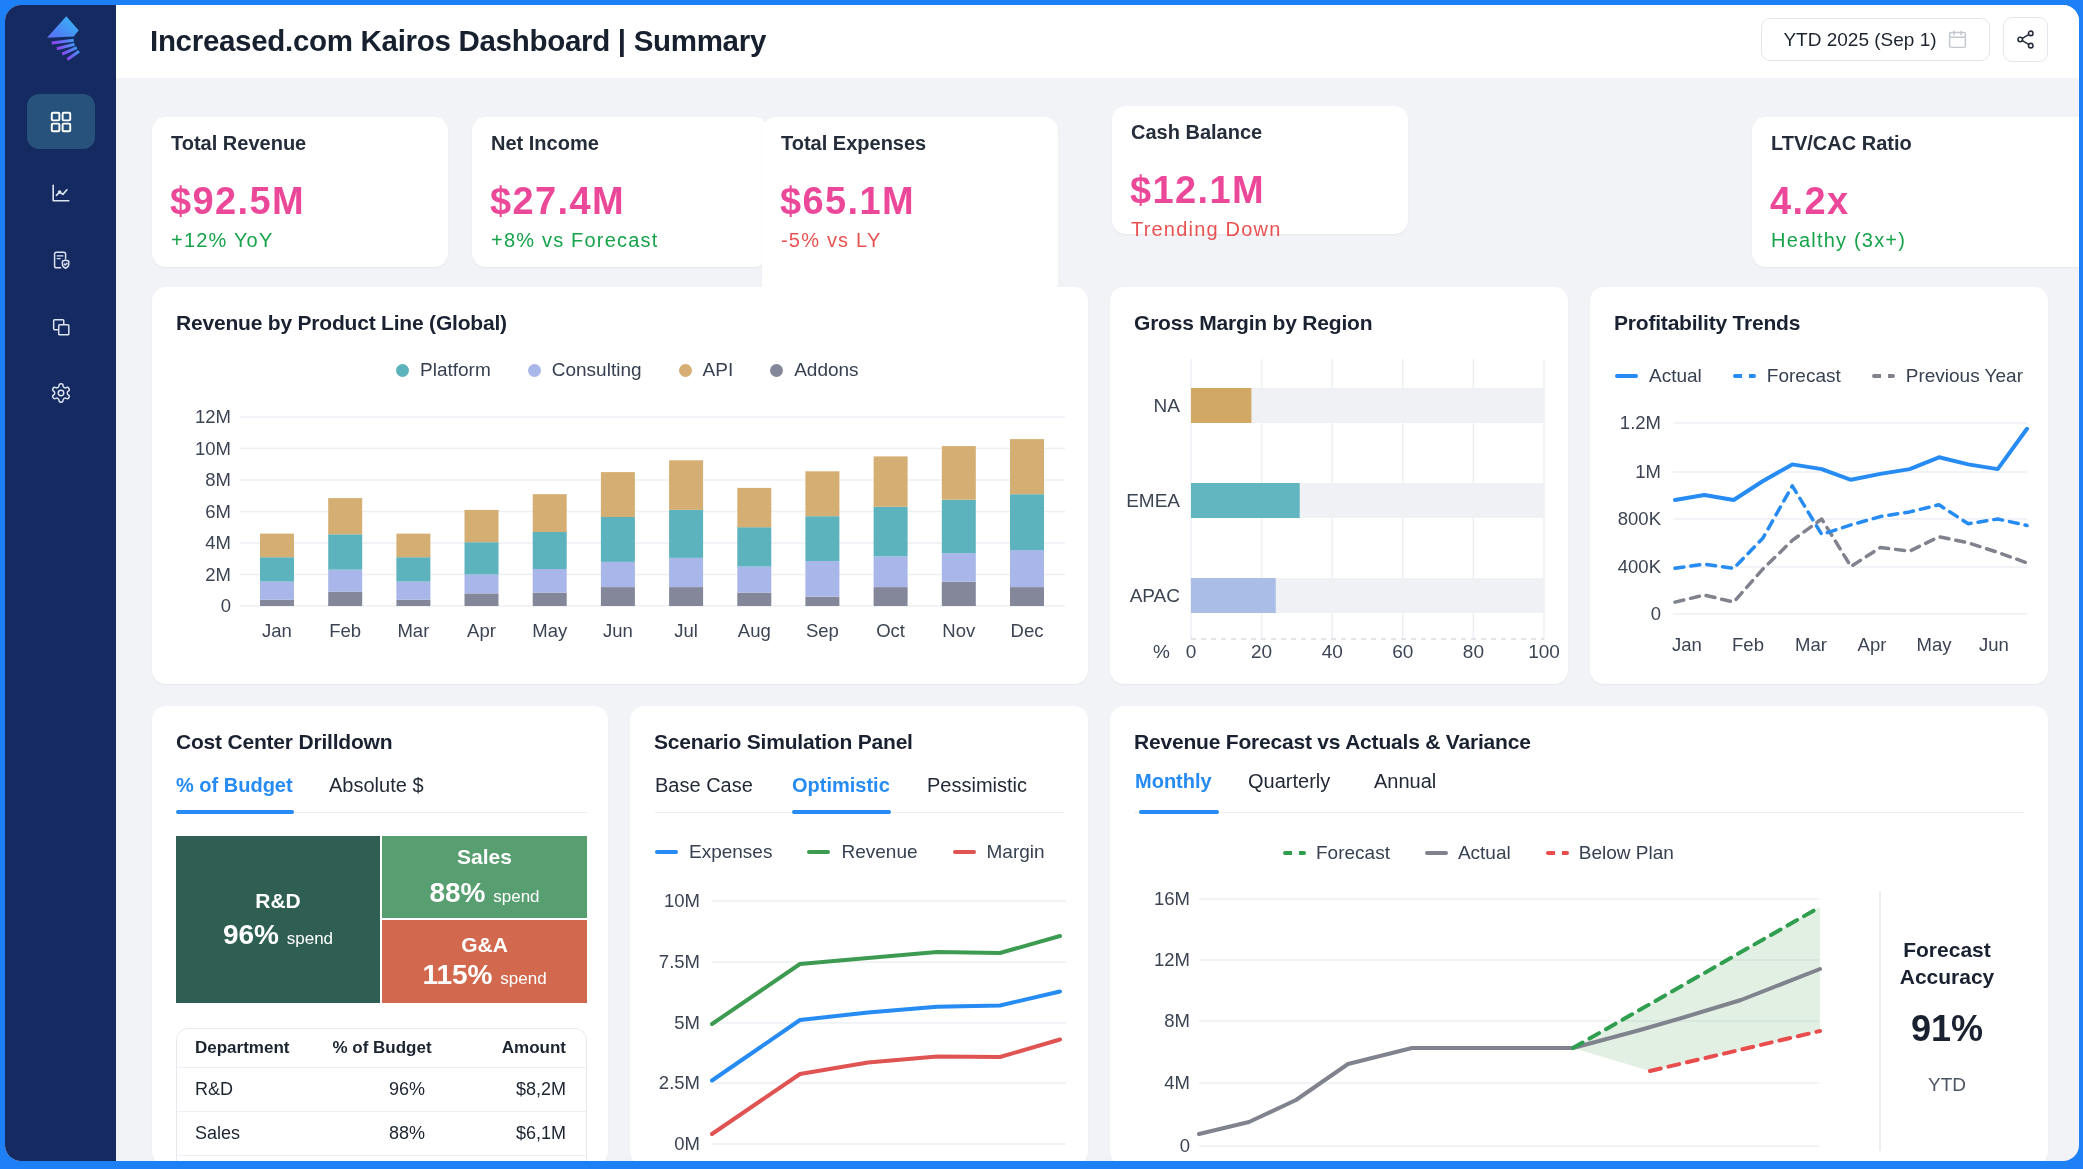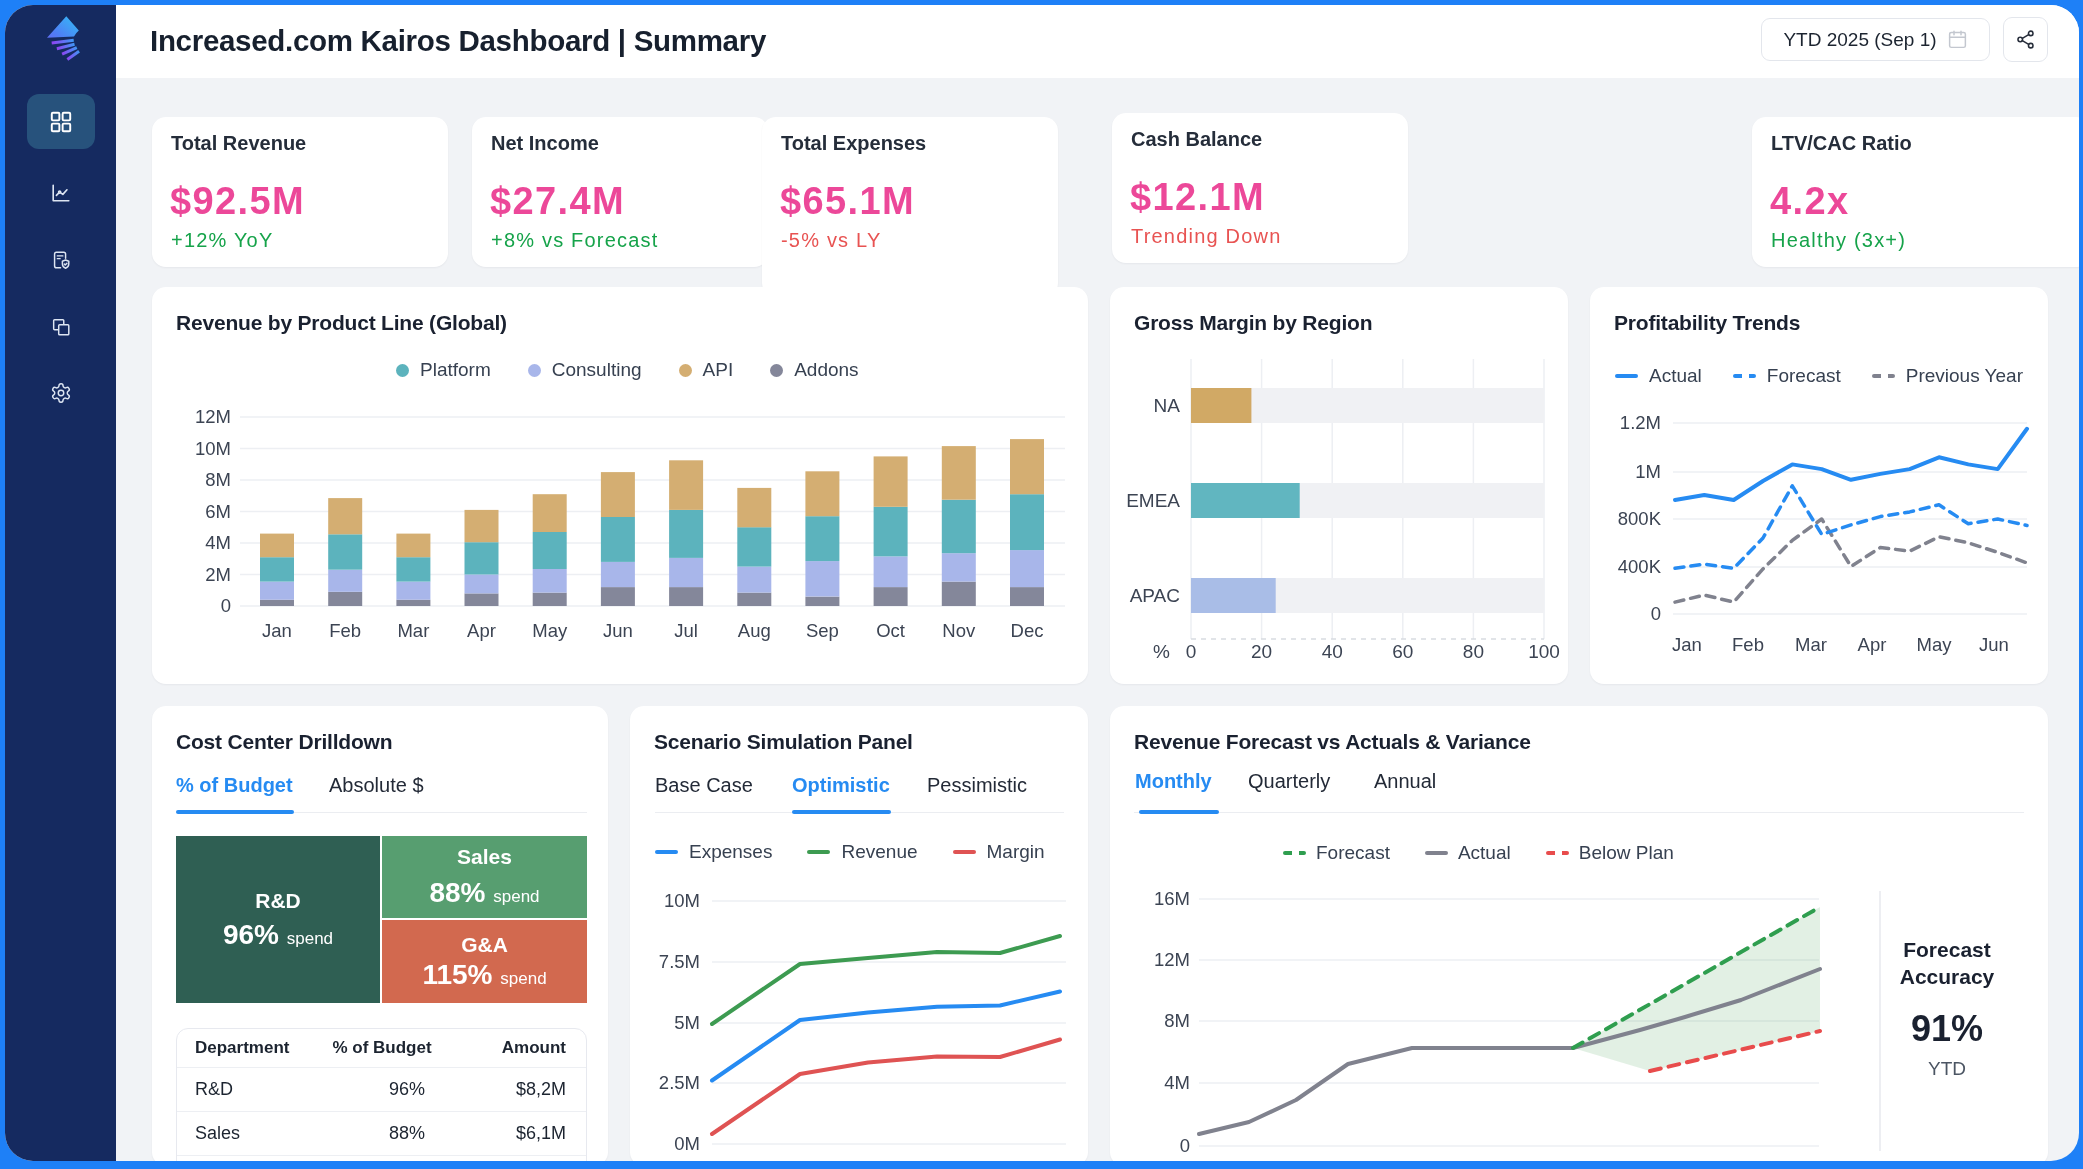--- a/index.html
+++ b/index.html
@@ -1,16 +1,16 @@
 <!DOCTYPE html>
 <html><head><meta charset="utf-8"><title>Dashboard</title><style>
 *{margin:0;padding:0;box-sizing:border-box}
 html,body{width:2083px;height:1169px;overflow:hidden}
 body{background:#1e80f7;font-family:"Liberation Sans",sans-serif;position:relative}
-#app{position:absolute;left:5px;top:5px;width:2074px;height:1156px;border-radius:28px;overflow:hidden;background:#f1f3f6}
+#app{position:absolute;left:5px;top:5px;width:2074px;height:1156px;border-radius:16px;overflow:hidden;background:#f1f3f6}
 #sidebar{position:absolute;left:0;top:0;width:111px;height:100%;background:#152a60}
 #header{position:absolute;left:111px;top:0;right:0;height:73px;background:#fff}
 .card{position:absolute;background:#fff;border-radius:14px;box-shadow:0 1px 2px rgba(16,24,40,.05)}
 .ct{position:absolute;left:24px;top:24px;font-size:21px;font-weight:700;color:#1a2130;letter-spacing:-0.2px}
 .kt{position:absolute;left:19px;top:15px;font-size:20px;font-weight:700;color:#252d3a}
 .kv{position:absolute;left:18px;top:63px;font-size:38px;font-weight:700;color:#ec4899;letter-spacing:1.4px}
 .kd{position:absolute;left:19px;top:112px;font-size:20px;letter-spacing:1.2px}
 .tabs{position:absolute;font-size:20px;color:#232a37}
 .tab{position:absolute;top:0;white-space:nowrap}
 .tabline{position:absolute;height:1px;background:#ebedf1}
@@ -101,21 +101,21 @@
 <div class="card" style="left:467px;top:112px;width:296px;height:150px">
       <div class="kt">Net Income</div>
       <div class="kv">$27.4M</div>
       <div class="kd" style="color:#16a34a">+8% vs Forecast</div>
     </div>
 <div class="card" style="left:757px;top:112px;width:296px;height:180px">
       <div class="kt">Total Expenses</div>
       <div class="kv">$65.1M</div>
       <div class="kd" style="color:#e85352">-5% vs LY</div>
     </div>
-<div class="card" style="left:1107px;top:108px;width:296px;height:150px">
+<div class="card" style="left:1107px;top:101px;width:296px;height:128px">
       <div class="kt">Cash Balance</div>
       <div class="kv">$12.1M</div>
       <div class="kd" style="color:#e85352">Trending Down</div>
     </div>
 <div class="card" style="left:1747px;top:112px;width:338px;height:150px">
       <div class="kt">LTV/CAC Ratio</div>
       <div class="kv">4.2x</div>
       <div class="kd" style="color:#16a34a">Healthy (3x+)</div>
     </div>
 <div class="card" style="left:147px;top:282px;width:936px;height:397px">
@@ -375,15 +375,15 @@
         <text x="80.0" y="446.0" font-size="18.5" fill="#3c4453" text-anchor="end" font-weight="normal">0</text>
         <path d="M463,342 L710,201 L710,325 L540,365 Z" fill="rgba(76,160,88,0.16)"></path>
         <polyline points="89.0,428.0 139.0,416.0 186.0,394.0 238.0,358.0 302.0,342.0 463.0,342.0 530.0,324.0 575.0,311.0 631.0,294.0 710.0,263.0" fill="none" stroke="#80828e" stroke-width="4" stroke-linecap="round" stroke-linejoin="round"></polyline>
         <polyline points="463.0,342.0 710.0,201.0" fill="none" stroke="#2f9e4f" stroke-width="4" stroke-linecap="round" stroke-linejoin="round" stroke-dasharray="11,8"></polyline>
         <polyline points="540.0,365.0 710.0,325.0" fill="none" stroke="#e84c4c" stroke-width="4" stroke-linecap="round" stroke-linejoin="round" stroke-dasharray="11,8"></polyline>
         <line x1="770" y1="185" x2="770" y2="445" stroke="#e7e9ee" stroke-width="1.5"></line>
       </svg>
       <div style="position:absolute;left:767px;top:230px;width:140px;text-align:center;color:#1a2130">
         <div style="font-size:21px;font-weight:700;line-height:27px">Forecast<br>Accuracy</div>
         <div style="font-size:36px;font-weight:700;margin-top:18px">91%</div>
-        <div style="font-size:19px;color:#4b5563;margin-top:8px">YTD</div>
+        <div style="font-size:19px;color:#4b5563;margin-top:24px">YTD</div>
       </div>
     </div>
 </div>
 </body></html>

